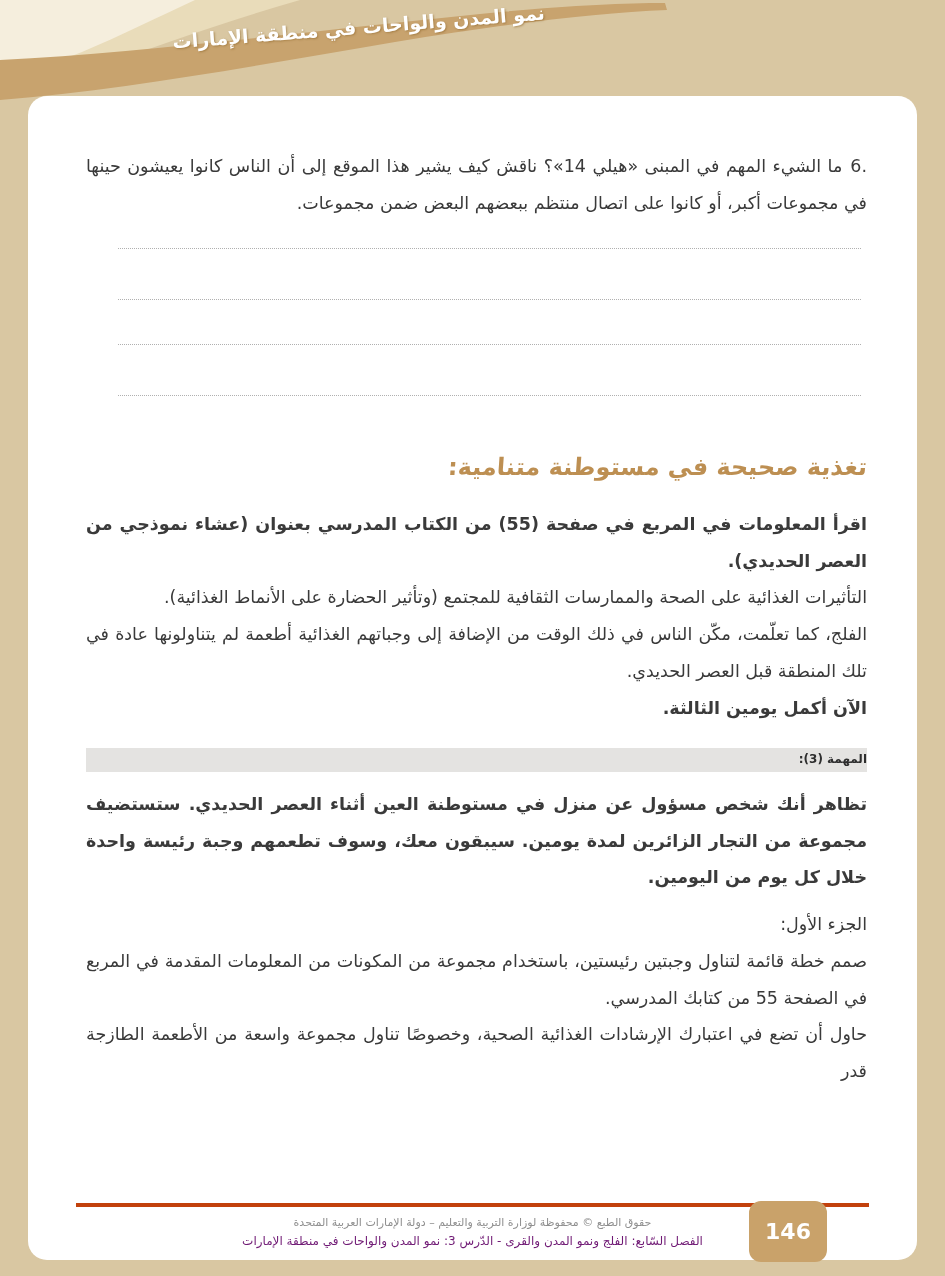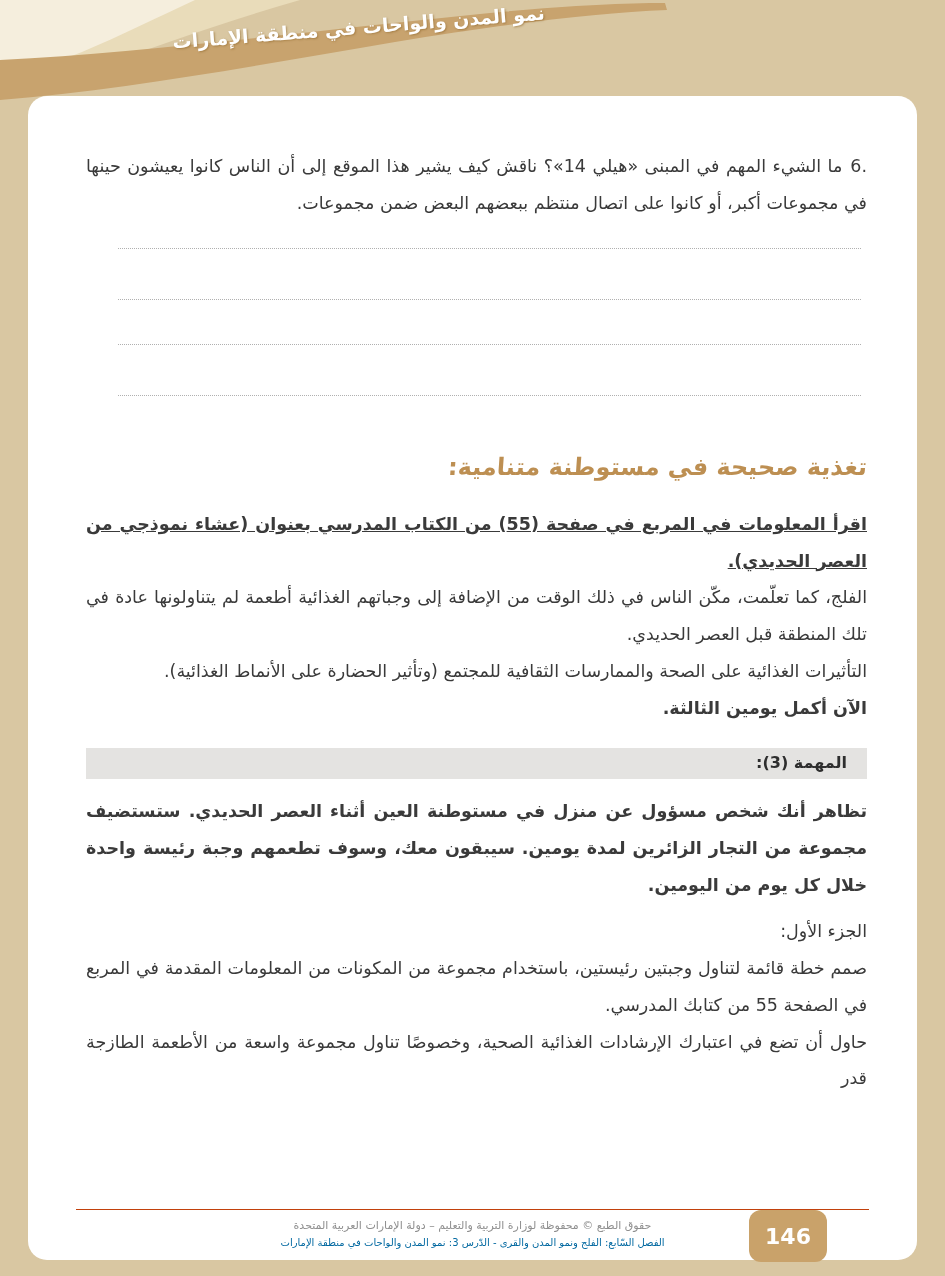--- a/index.html
+++ b/index.html
@@ -40,44 +40,44 @@
   .question-7 { margin-top:44px; }
   .section-heading {
     color:#bd8f52;
     font-size:24px;
     font-weight:bold;
     margin-top:46px;
     transform:skewX(-4deg);
     transform-origin:right;
   }
   .bold-para { font-weight:bold; }
-  .intro-bold { margin-top:14px;text-decoration:underline; }
+  .intro-bold { margin-top:14px; }
   .task-banner {
     background:#e4e3e1;
-    padding:1px 20px;
+    padding:1px 0;
     line-height:1.8;
     font-weight:bold;
-    font-size:16px;
+    font-size:12px;
     color:#2e2e2e;
     margin-top:22px;
   }
   .task-intro { margin-top:14px; }
   .part-heading { margin-top:10px; font-weight:normal; }
   .footer {
     position:absolute; left:48px; right:48px; bottom:0;
-    border-top:1px solid #c2410c;
+    border-top:4px solid #c2410c;
     padding:9px 0 12px;
     text-align:center;
     direction:rtl;
   }
   .footer-copyright { font-size:11px; color:#8f8f8f; margin-bottom:5px; }
-  .footer-chapter { font-size:10px; color:#0369a1;text-align:center; }
+  .footer-chapter { font-size:12px; color:#701a75;text-align:center; }
   .page-badge {
     position:absolute; right:42px; bottom:-2px;
-    width:78px; height:52px;
+    width:78px; height:61px;
     background:#c9a26a;
     border-radius:12px;
     color:#ffffff; font-size:22px; font-weight:bold;
     display:flex; align-items:center; justify-content:center;
   }
 </style>
 </head>
 <body>
 
 <svg class="top-deco" width="945" height="150" viewBox="0 0 945 150">
@@ -100,22 +100,22 @@
     </div>
 
     <div class="question question-7">
       <div class="answer-line first"></div>
       <div class="answer-line"></div>
     </div>
 
     <div class="section-heading">تغذية صحيحة في مستوطنة متنامية:</div>
 
     <div class="bold-para intro-bold">اقرأ المعلومات في المربع في صفحة (55) من الكتاب المدرسي بعنوان (عشاء نموذجي من العصر الحديدي).</div>
+    <div>التأثيرات الغذائية على الصحة والممارسات الثقافية للمجتمع (وتأثير الحضارة على الأنماط الغذائية).</div>
     <div>الفلج، كما تعلّمت، مكّن الناس في ذلك الوقت من الإضافة إلى وجباتهم الغذائية أطعمة لم يتناولونها عادة في تلك المنطقة قبل العصر الحديدي.</div>
-    <div>التأثيرات الغذائية على الصحة والممارسات الثقافية للمجتمع (وتأثير الحضارة على الأنماط الغذائية).</div>
     <div class="bold-para">الآن أكمل يومين الثالثة.</div>
 
     <div class="task-banner">المهمة (3):</div>
 
     <div class="bold-para task-intro">تظاهر أنك شخص مسؤول عن منزل في مستوطنة العين أثناء العصر الحديدي. ستستضيف مجموعة من التجار الزائرين لمدة يومين. سيبقون معك، وسوف تطعمهم وجبة رئيسة واحدة خلال كل يوم من اليومين.</div>
     <div class="part-heading">الجزء الأول:</div>
     <div>صمم خطة قائمة لتناول وجبتين رئيستين، باستخدام مجموعة من المكونات من المعلومات المقدمة في المربع في الصفحة 55 من كتابك المدرسي.</div>
     <div>حاول أن تضع في اعتبارك الإرشادات الغذائية الصحية، وخصوصًا تناول مجموعة واسعة من الأطعمة الطازجة قدر</div>
 
   </div>

